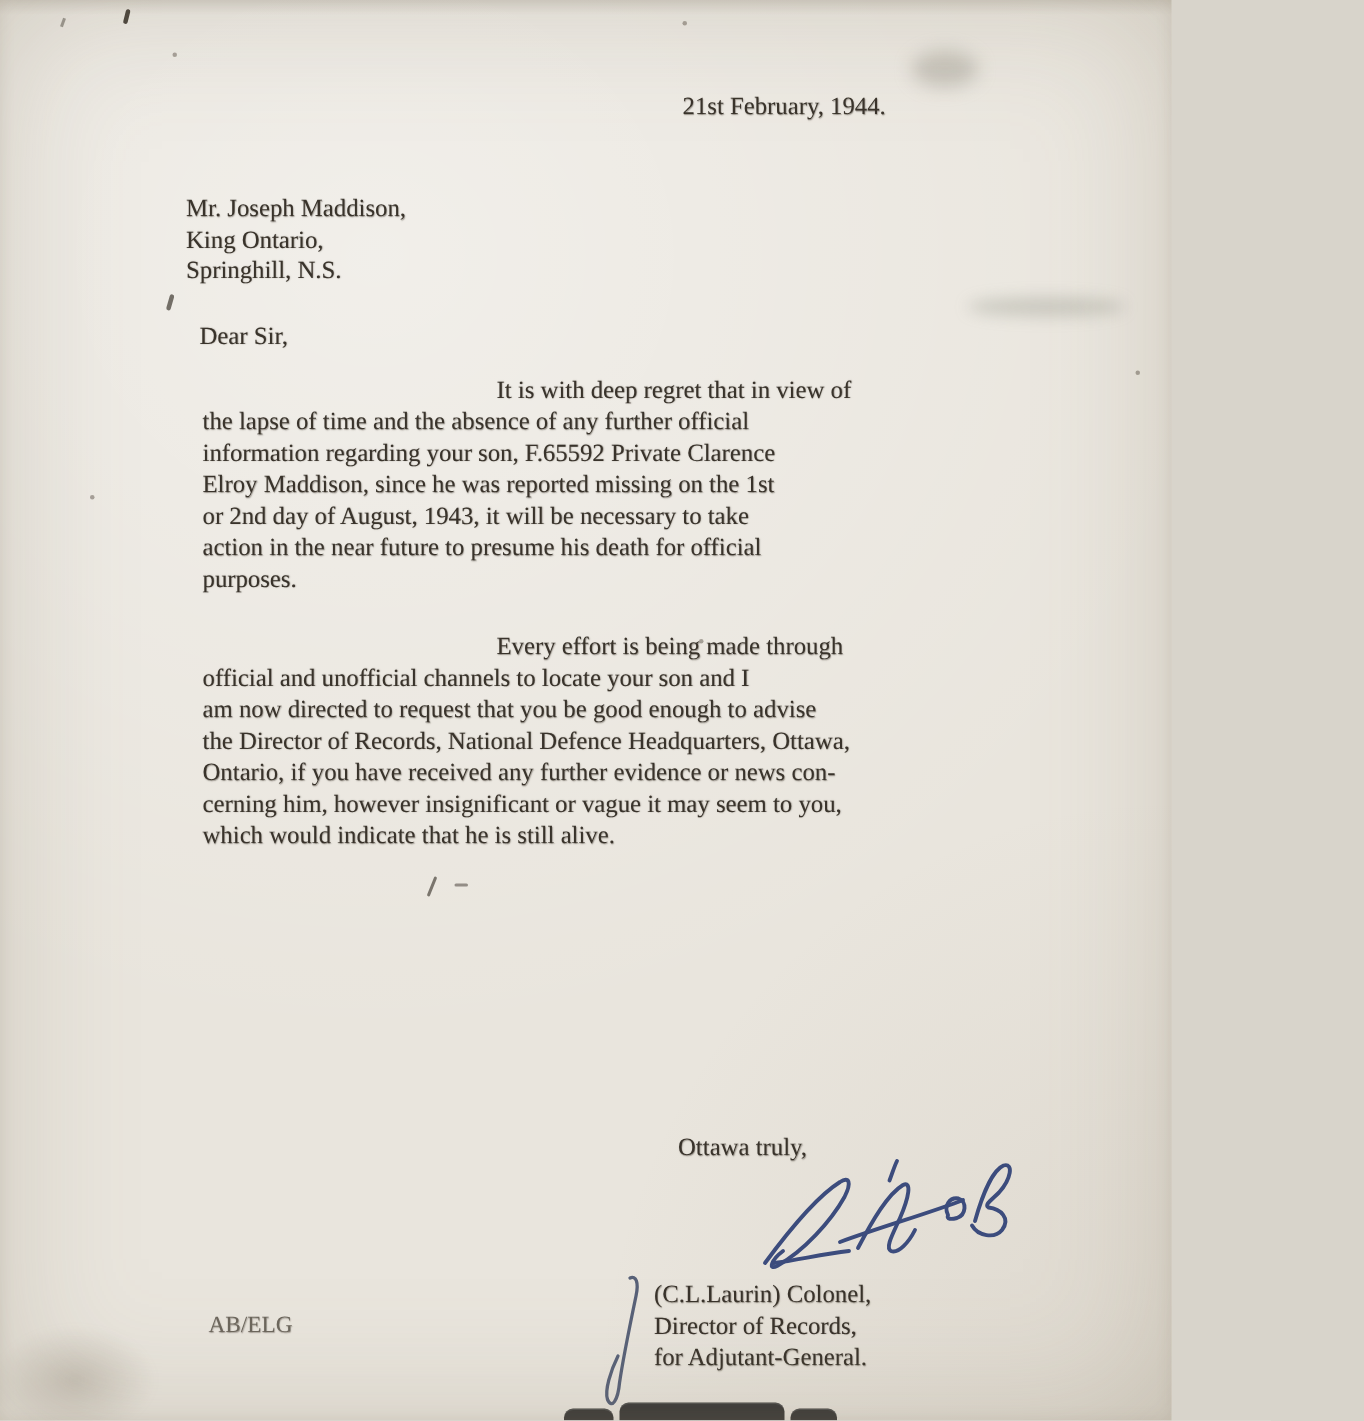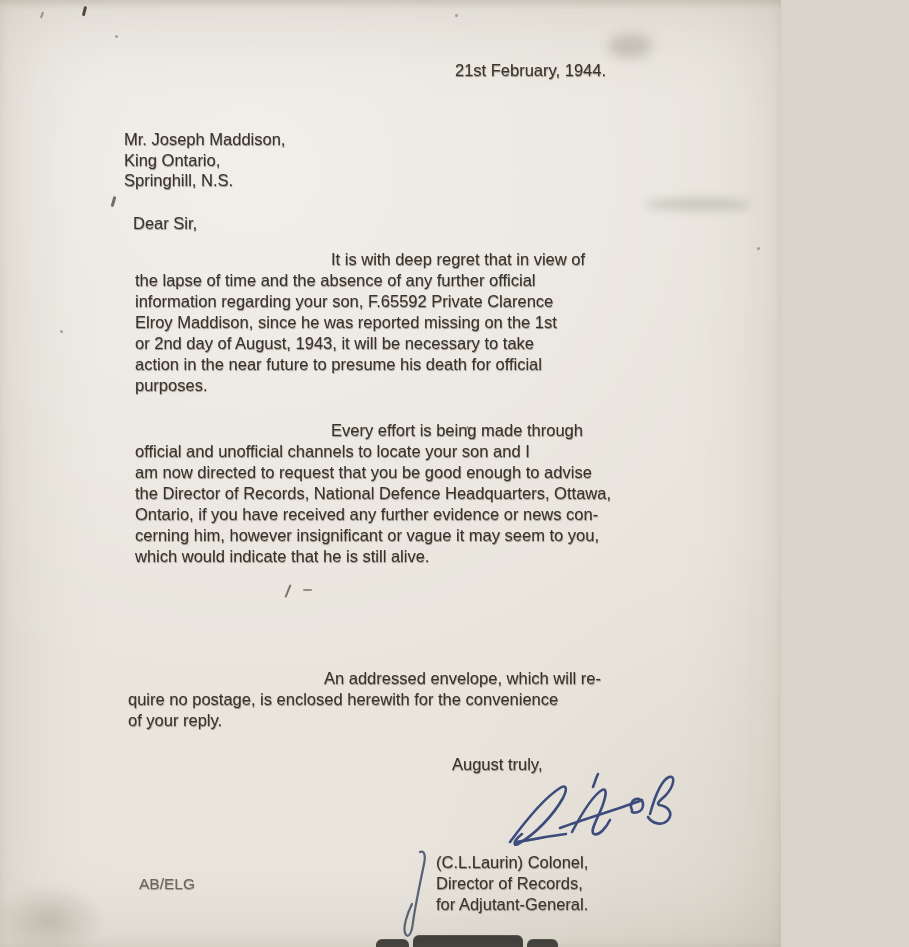--- a/index.html
+++ b/index.html
@@ -5,21 +5,21 @@
   html,body{margin:0;padding:0;background:#d8d4cb;}
   .scan{
     position:relative;
     width:781px;height:947px;
     overflow:hidden;
     background:
       linear-gradient(rgba(125,114,96,.14), rgba(125,114,96,0) 10px),
       radial-gradient(120% 90% at 32% 18%, rgba(255,255,255,.38), rgba(255,255,255,0) 62%),
       radial-gradient(90% 80% at 100% 100%, rgba(150,135,112,.14), rgba(150,135,112,0) 55%),
       #e9e5dd;
-    font-family:Liberation Sans, sans-serif;
+    font-family:Liberation Serif, serif;
   }
   .scan::after{
     content:"";position:absolute;inset:0;pointer-events:none;
     box-shadow:inset 0 0 90px rgba(132,120,98,.26), inset 0 0 10px rgba(132,120,98,.16);
   }
   .typed{
     position:absolute;
     font-size:16.5px;line-height:21px;
     color:#39332b;
     white-space:pre;
@@ -96,25 +96,22 @@
 
   <div class="typed para" style="left:135px;top:420px;">Every effort is being made through
 official and unofficial channels to locate your son and I
 am now directed to request that you be good enough to advise
 the Director of Records, National Defence Headquarters, Ottawa,
 Ontario, if you have received any further evidence or news con-
 cerning him, however insignificant or vague it may seem to you,
 which would indicate that he is still alive.</div>
 
 
-  <div class="typed para" style="left:128px;top:668px;">An addressed envelope, which will re-
-quire no postage, is enclosed herewith for the convenience
-of your reply.</div>
 
-  <div class="typed" style="left:452px;top:754px;">August truly,</div>
+  <div class="typed" style="left:452px;top:754px;">Ottawa truly,</div>
 
   <svg class="sig-svg" width="210" height="90" viewBox="0 0 210 90">
     <g fill="none" stroke="#2e4076" stroke-width="2.6" stroke-linecap="round" opacity="0.92">
       <path d="M106,6 C104,10 103,14 101,19"></path>
       <path d="M18,74 C32,55 52,30 68,20 C74,16 76,20 71,30 C62,46 44,66 26,76 C20,79 22,72 30,66"></path>
       <path d="M24,74 C40,72 56,68 74,66"></path>
       <path d="M80,64 C90,45 100,28 110,22 C116,19 114,30 108,44 C103,55 98,64 102,66 C107,68 114,60 118,52"></path>
       <path d="M68,60 C95,50 130,40 150,32"></path>
       <path d="M140,42 C137,36 141,30 147,31 C153,33 152,42 146,44 C142,45 139,45 140,42"></path>
       <path d="M158,46 C163,28 170,12 177,9 C184,7 182,18 174,27 C169,32 164,35 167,37 C175,38 182,44 176,52 C171,58 160,56 156,49"></path>

